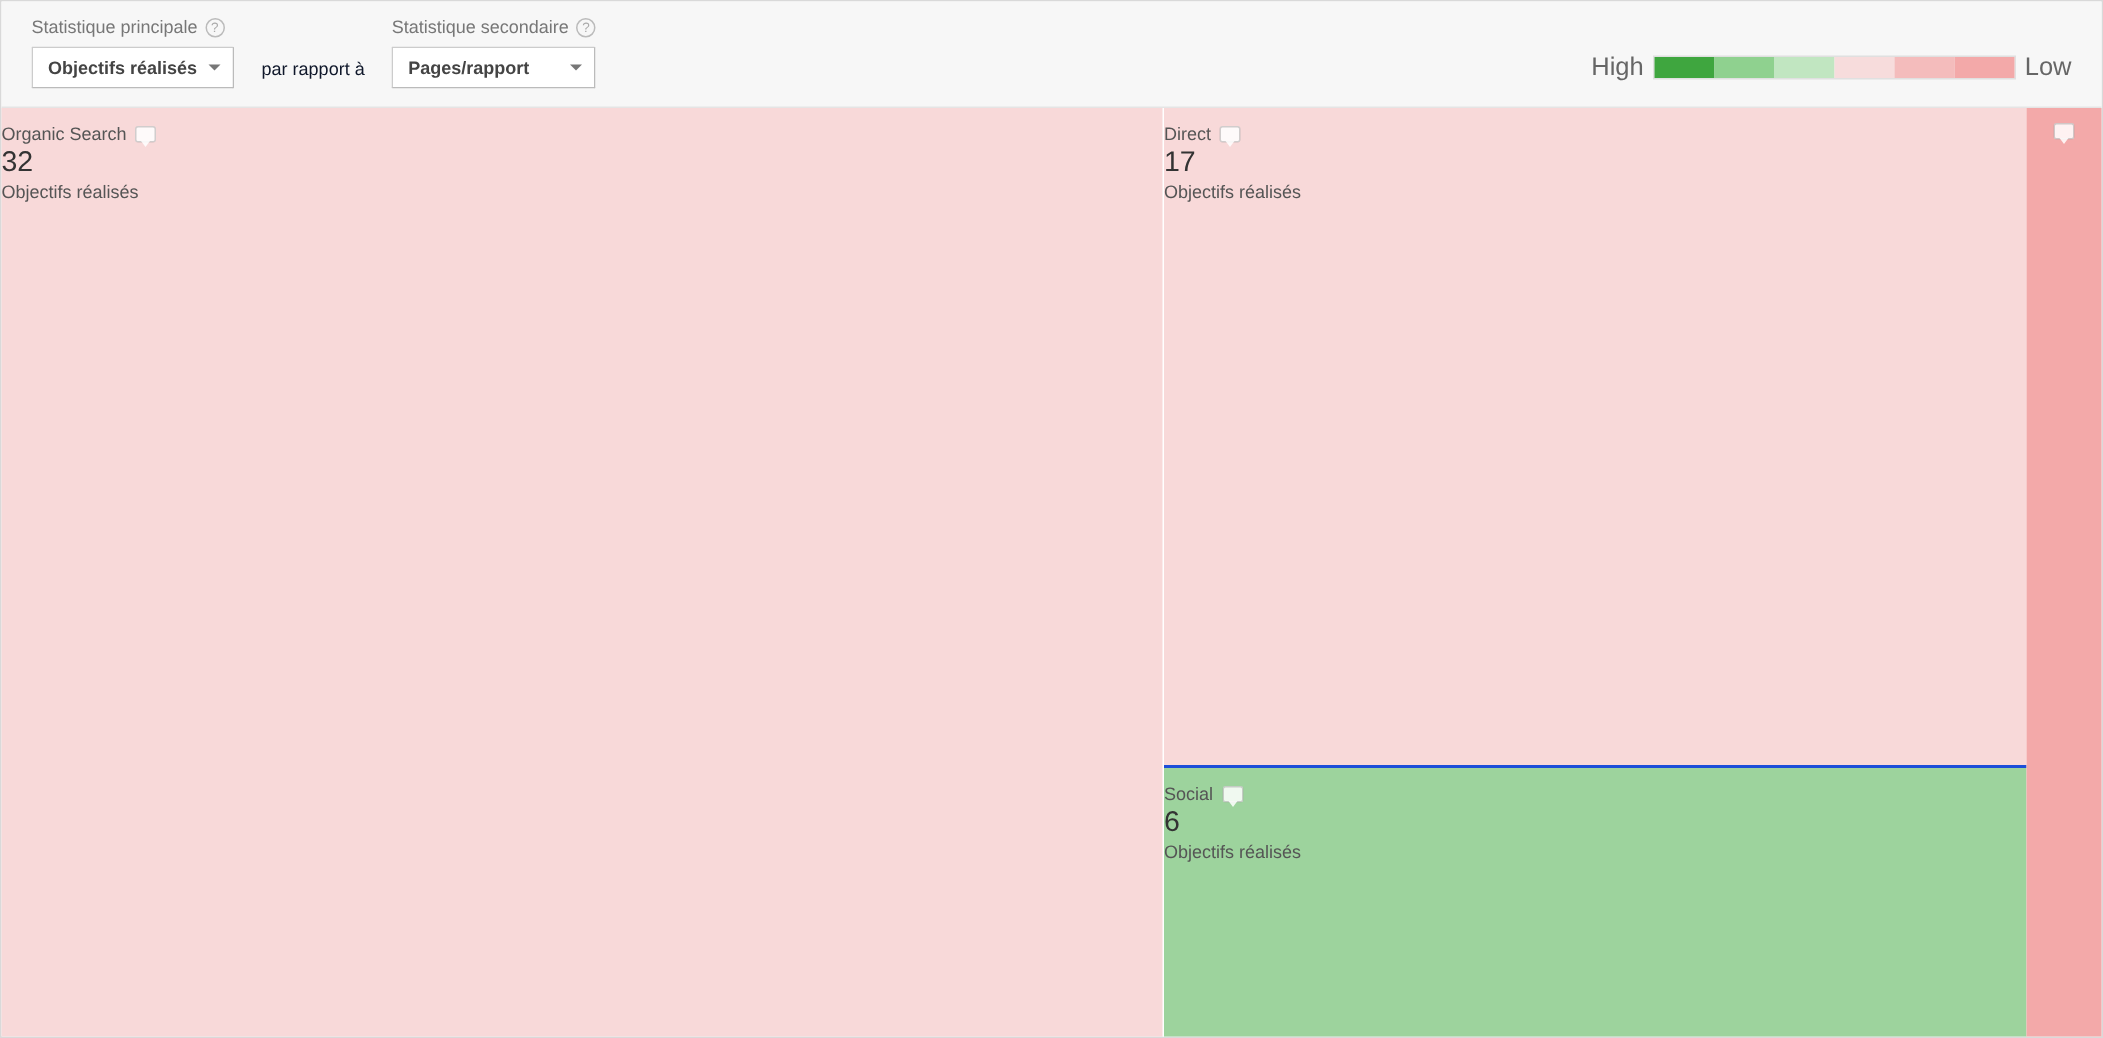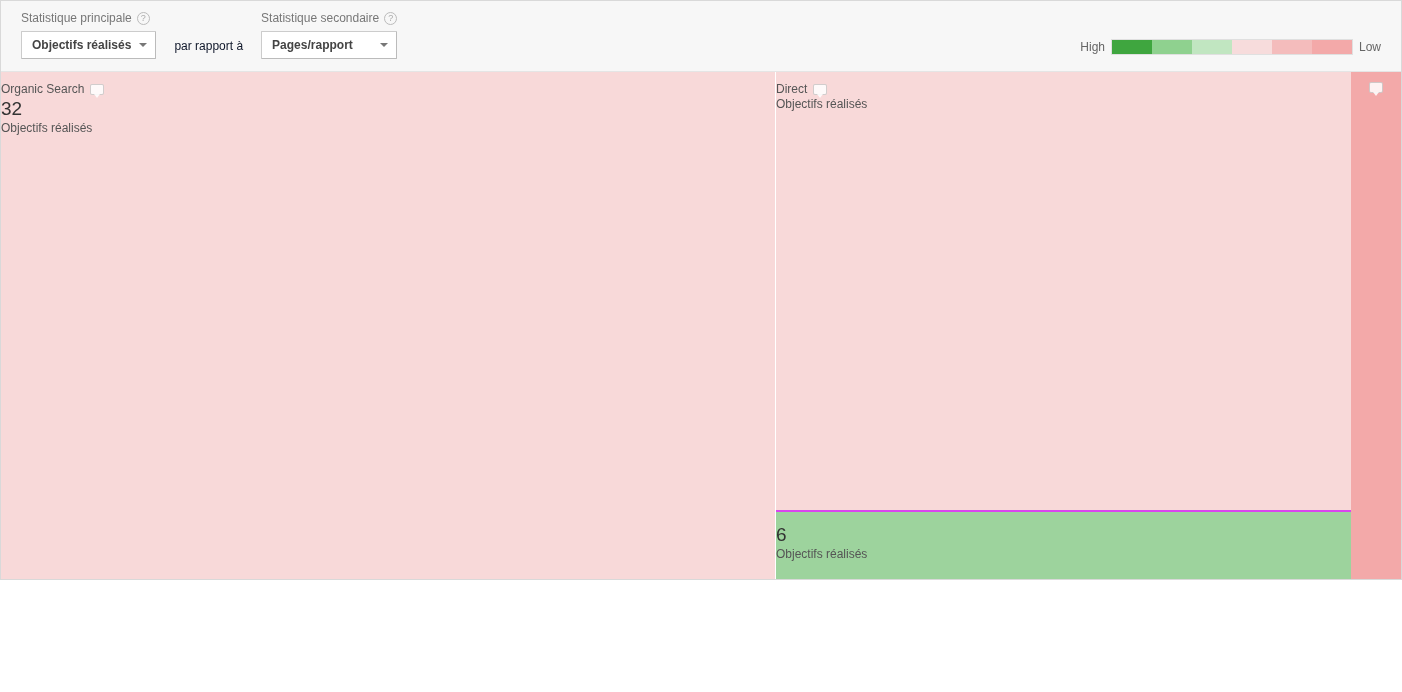--- a/index.html
+++ b/index.html
@@ -5,21 +5,21 @@
   * { box-sizing: border-box; }
   body {
     margin: 0;
     font-family: Arial, Helvetica, sans-serif;
     font-size: 12px;
     color: #555;
     background: #fff;
   }
   .frame {
     width: 1402px;
-    height: 580px;
+    height: 692px;
     border: 1px solid #d9d9d9;
     display: flex;
     flex-direction: column;
   }
   .toolbar {
     background: #f7f7f7;
     border-bottom: 1px solid #e5e5e5;
     padding: 10px 20px 12px 20px;
     display: flex;
     align-items: flex-end;
@@ -56,32 +56,32 @@
     border-top: 4px solid #777;
   }
   .compare-label { color: #0f172a; font-size: 12px; padding-bottom: 6px; }
   .legend {
     margin-left: auto;
     display: flex;
     align-items: center;
     gap: 6px;
     padding-bottom: 4px;
     color: #666;
-    font-size: 12px;
+    font-size: 17px;
   }
   .legend-swatches { display: flex; border: 1px solid #e0e0e0; }
   .legend-swatches span { width: 40px; height: 14px; }
   .treemap {
     flex: 1;
     display: flex;
     position: relative;
   }
   .col-left { flex: 0 0 775px; border-right: 1px solid #fff; }
   .col-right { flex: 1; display: flex; flex-direction: column; }
-  .col-right .row-top { flex: 0 0 440px; border-bottom: 2px solid #d946ef; }
+  .col-right .row-top { flex: 0 0 440px; border-bottom: 2px solid #1d4ed8; }
   .col-right .row-bottom { flex: 1; }
   .col-far { flex: 0 0 50px; position: relative; }
   .cell { position: relative; width: 100%; height: 100%; padding: 10px 0; }
   .cell-title { color: #555; font-size: 12px; }
   .cell-title-row { display: flex; align-items: center; gap: 6px; }
   .cell-value { font-size: 19px; color: #333; margin-top: 2px; }
   .cell-sub { font-size: 12px; color: #555; margin-top: 1px; }
   .chat-bubble {
     width: 14px; height: 11px;
     background: rgba(255,255,255,0.85);
@@ -160,25 +160,30 @@
       </div>
     </div>
 
     <div class="col-right">
       <div class="row-top">
         <div class="cell" style="background:#f8d9d9">
           <div class="cell-title-row">
             <span class="cell-title">Direct</span>
             <span class="chat-bubble"></span>
           </div>
+          <div class="cell-value">17</div>
           <div class="cell-sub">Objectifs réalisés</div>
         </div>
       </div>
       <div class="row-bottom">
         <div class="cell" style="background:#9dd39d">
+          <div class="cell-title-row">
+            <span class="cell-title">Social</span>
+            <span class="chat-bubble"></span>
+          </div>
           <div class="cell-value">6</div>
           <div class="cell-sub">Objectifs réalisés</div>
         </div>
       </div>
     </div>
 
     <div class="col-far" style="background:#f3a9a9">
       <span class="chat-bubble far-bubble"></span>
     </div>
   </div>

